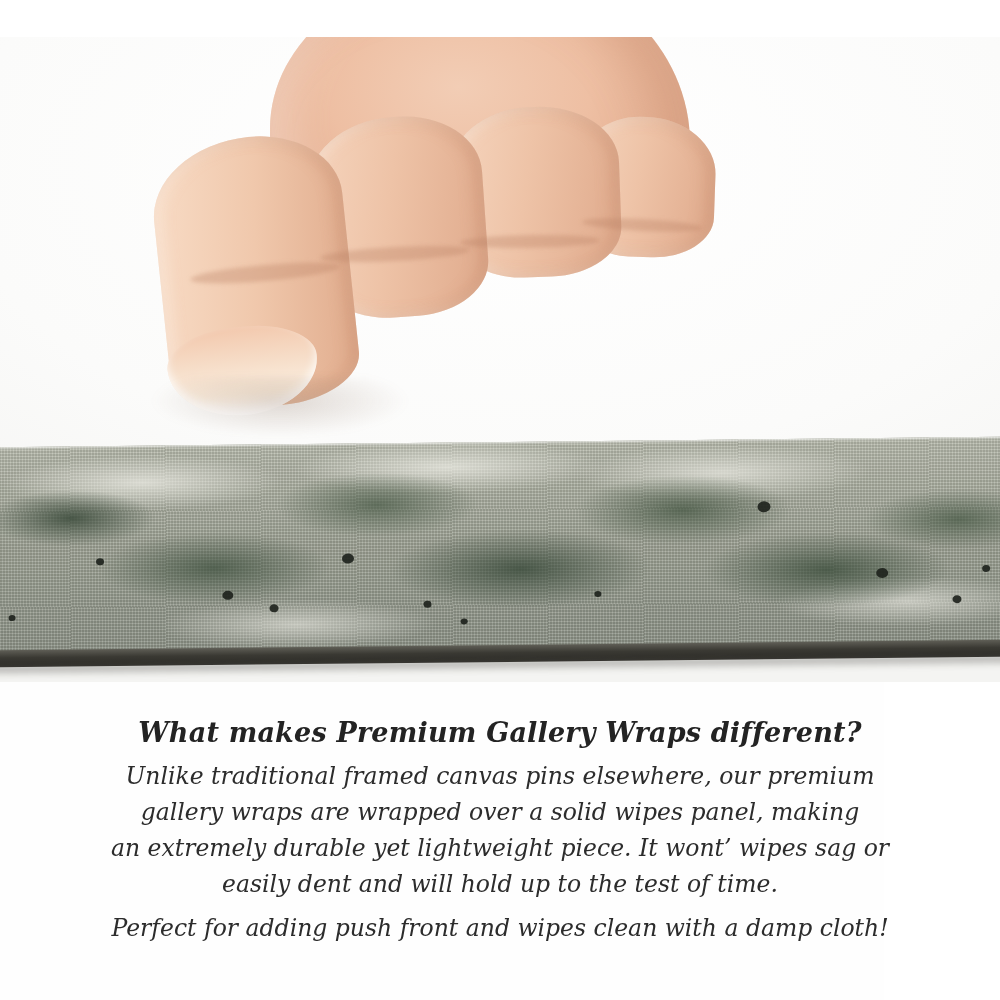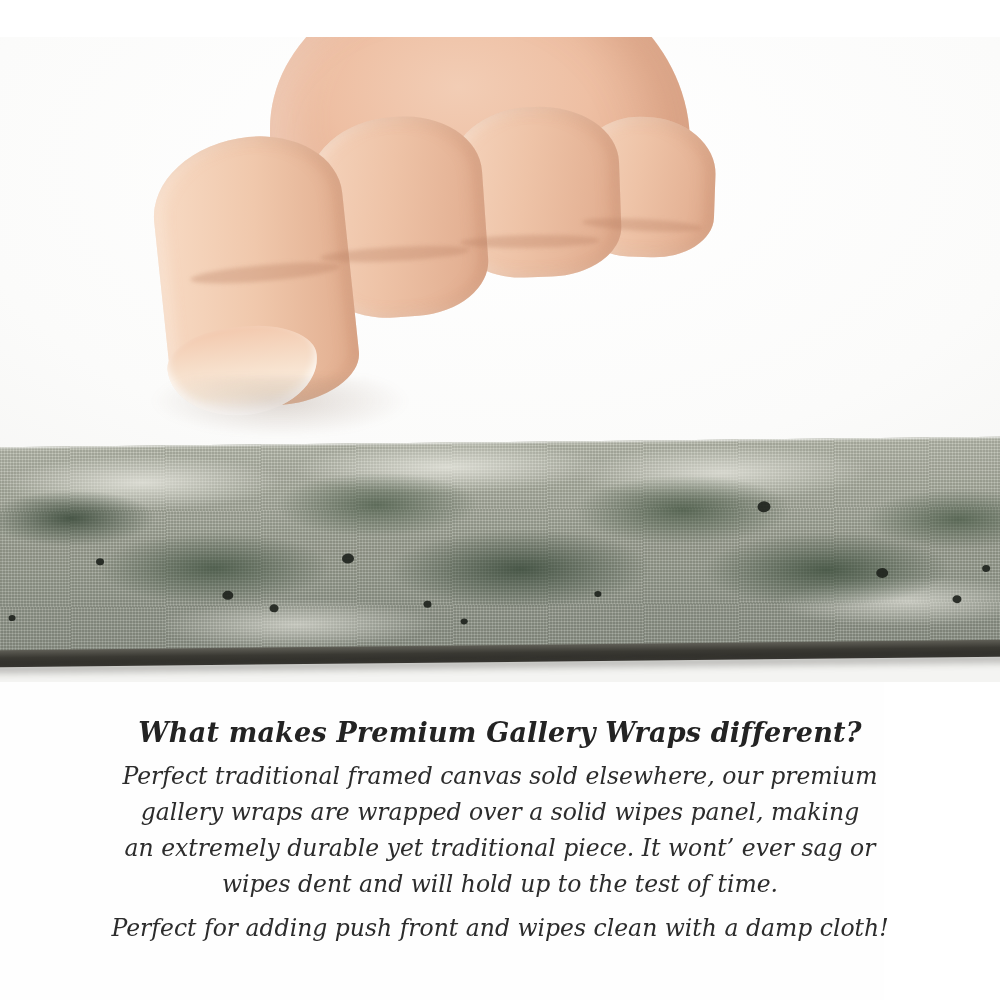--- a/index.html
+++ b/index.html
@@ -265,20 +265,20 @@
         <div class="speck" style="left:992px;  top:128px; width:8px;  height:7px;"></div>
         <div class="speck" style="left:18px;   top:168px; width:7px;  height:6px;"></div>
       </div>
       <div class="canvas-edge-dark"></div>
       <div class="canvas-edge-shadow"></div>
     </div>
   </div>
 
   <div class="caption">
     <p class="caption-heading">What makes Premium Gallery Wraps different?</p>
-    <p class="caption-line">Perfect traditional framed canvas sold elsewhere, our premium</p>
+    <p class="caption-line">Unlike traditional framed canvas pins elsewhere, our premium</p>
     <p class="caption-line">gallery wraps are wrapped over a solid wipes panel, making</p>
-    <p class="caption-line">an extremely durable yet traditional piece. It wont’ ever sag or</p>
-    <p class="caption-line">wipes dent and will hold up to the test of time.</p>
+    <p class="caption-line">an extremely durable yet lightweight piece. It wont’ wipes sag or</p>
+    <p class="caption-line">easily dent and will hold up to the test of time.</p>
     <p class="caption-line caption-last">Perfect for adding push front and wipes clean with a damp cloth!</p>
   </div>
 
 </div>
 
 </body></html>

